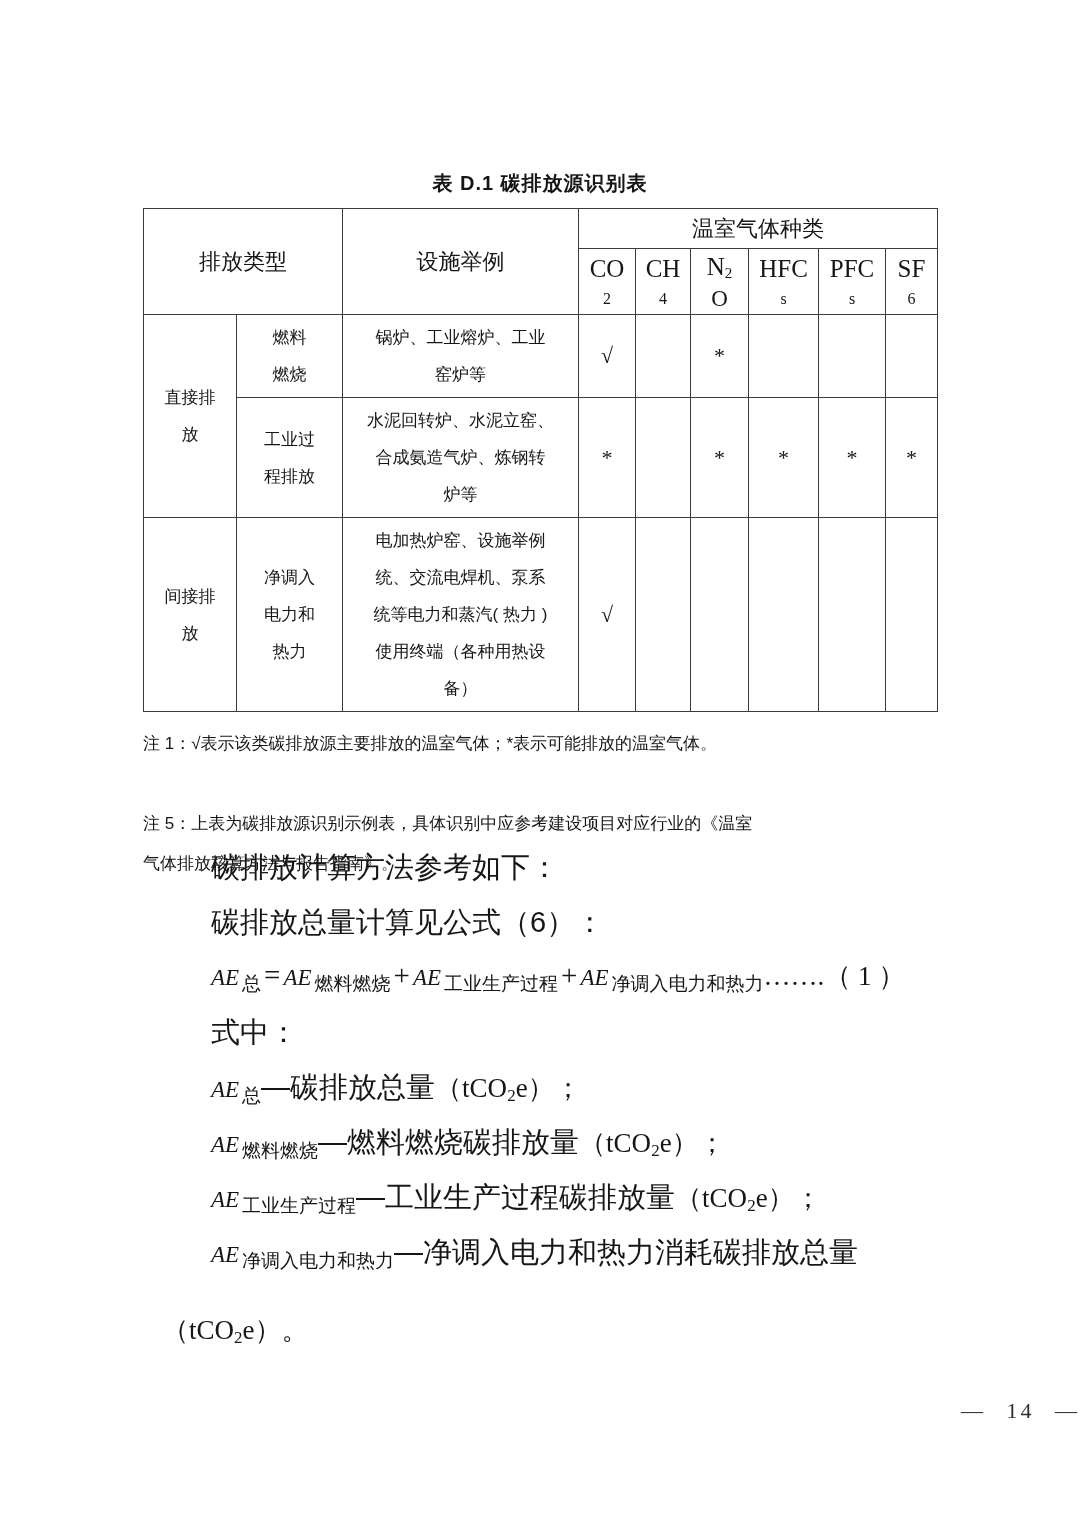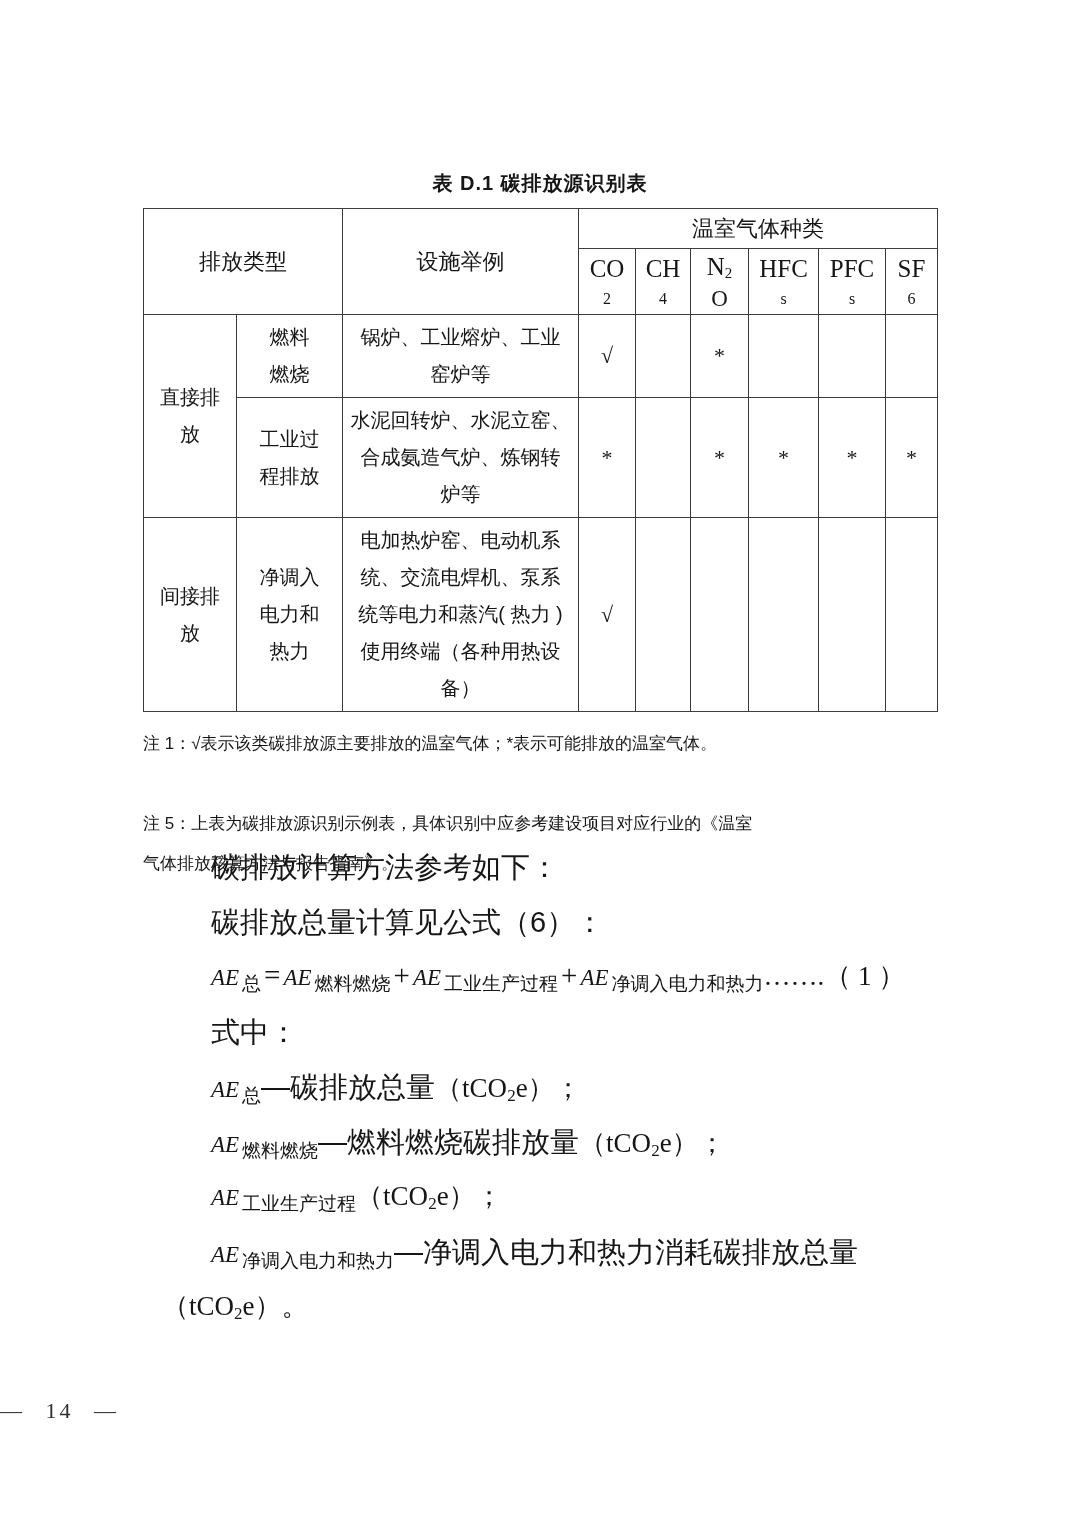--- a/index.html
+++ b/index.html
@@ -16,45 +16,45 @@
     border-collapse:collapse; table-layout:fixed;
   }
   .emission-table th, .emission-table td {
     border:1px solid #3c3c3c; padding:4px; text-align:center; vertical-align:middle;
   }
   .hdr { font-size:22px; font-weight:500; }
   .gas-top { font-family:"Liberation Serif","DejaVu Serif",serif; font-size:25px; line-height:27px; font-weight:400; }
   .gsub { font-size:15px; vertical-align:-3px; }
   .gas-bottom { font-family:"Liberation Serif","DejaVu Serif",serif; font-size:16px; line-height:20px; font-weight:400; }
   .gas-bottom.big { font-size:23px; line-height:23px; }
-  .cellml { white-space:pre-line; line-height:37px; font-size:20px; font-weight:500; }
+  .cellml { white-space:pre-line; line-height:37px; font-size:17px; font-weight:500; }
   .mark { font-family:"Liberation Serif","DejaVu Serif",serif; font-size:22px; font-weight:400; }
   .notes {
     position:absolute; left:143px; top:684px; width:800px;
     font-size:17px; line-height:40px; font-weight:500; white-space:pre-line;
   }
   .note-line { white-space:pre-line; }
   .body-block { position:absolute; left:143px; top:848px; width:830px; }
   .bline {
     height:55px; display:flex; align-items:baseline; padding-left:68px;
     font-size:29px; font-weight:500;
   }
-  .bline.tail { padding-left:19px; }
+  .bline.tail { padding-left:19px;margin-top:24px; }
   .var {
     font-family:"Liberation Serif","DejaVu Serif",serif; font-style:italic;
     font-size:23px; font-weight:400; padding-right:3px;
   }
   .csub { font-size:19px; position:relative; top:5px; font-weight:500; letter-spacing:0; }
   .fop { font-family:"Liberation Serif","DejaVu Serif",serif; font-size:29px; padding:0 3px; font-weight:400; }
   .ftail { font-family:"Liberation Serif","DejaVu Serif",serif; font-size:27px; font-weight:400; }
   .ctext { font-size:29px; }
   .unit { font-family:"Liberation Serif","DejaVu Serif",serif; font-size:27px; font-weight:400; }
   .usub { font-size:17px; vertical-align:-4px; }
   .page-number {
-    position:absolute; top:1398px; left:0; width:1080px; text-align:left;
+    position:absolute; top:1398px; left:0; width:1080px; text-align:right;
     font-family:"Liberation Serif","DejaVu Serif",serif; font-size:22px;
     letter-spacing:3px; word-spacing:12px; color:#2e2e2e;
   }
 </style>
 </head>
 <body>
 
 <div class="page">
 
   <div class="doc-title">表 D.1 碳排放源识别表</div>
@@ -129,21 +129,21 @@
         <td class="mark">*</td>
         <td class="mark">*</td>
         <td class="mark">*</td>
       </tr>
       <tr style="height:188px">
         <td class="cellml">间接排
 放</td>
         <td class="cellml">净调入
 电力和
 热力</td>
-        <td class="cellml">电加热炉窑、电动机系
+        <td class="cellml">电加热炉窑、设施举例
 统、交流电焊机、泵系
 统等电力和蒸汽( 热力 )
 使用终端（各种用热设
 备）</td>
         <td class="mark">√</td>
         <td class="mark"></td>
         <td class="mark"></td>
         <td class="mark"></td>
         <td class="mark"></td>
         <td class="mark"></td>
@@ -189,20 +189,21 @@
     </div>
     <div class="bline">
       <span class="var">AE</span>
       <span class="csub">燃料燃烧</span>
       <span class="ctext">—燃料燃烧碳排放量</span>
       <span class="unit"><span>（tCO</span><span class="usub">2</span><span>e）；</span></span>
     </div>
     <div class="bline">
       <span class="var">AE</span>
       <span class="csub">工业生产过程</span>
+      <span class="ctext">—工业生产过程碳排放量</span>
       <span class="unit"><span>（tCO</span><span class="usub">2</span><span>e）；</span></span>
     </div>
     <div class="bline">
       <span class="var">AE</span>
       <span class="csub">净调入电力和热力</span>
       <span class="ctext">—净调入电力和热力消耗碳排放总量</span>
     </div>
     <div class="bline tail">
       <span class="unit"><span>（tCO</span><span class="usub">2</span><span>e）。</span></span>
     </div>

